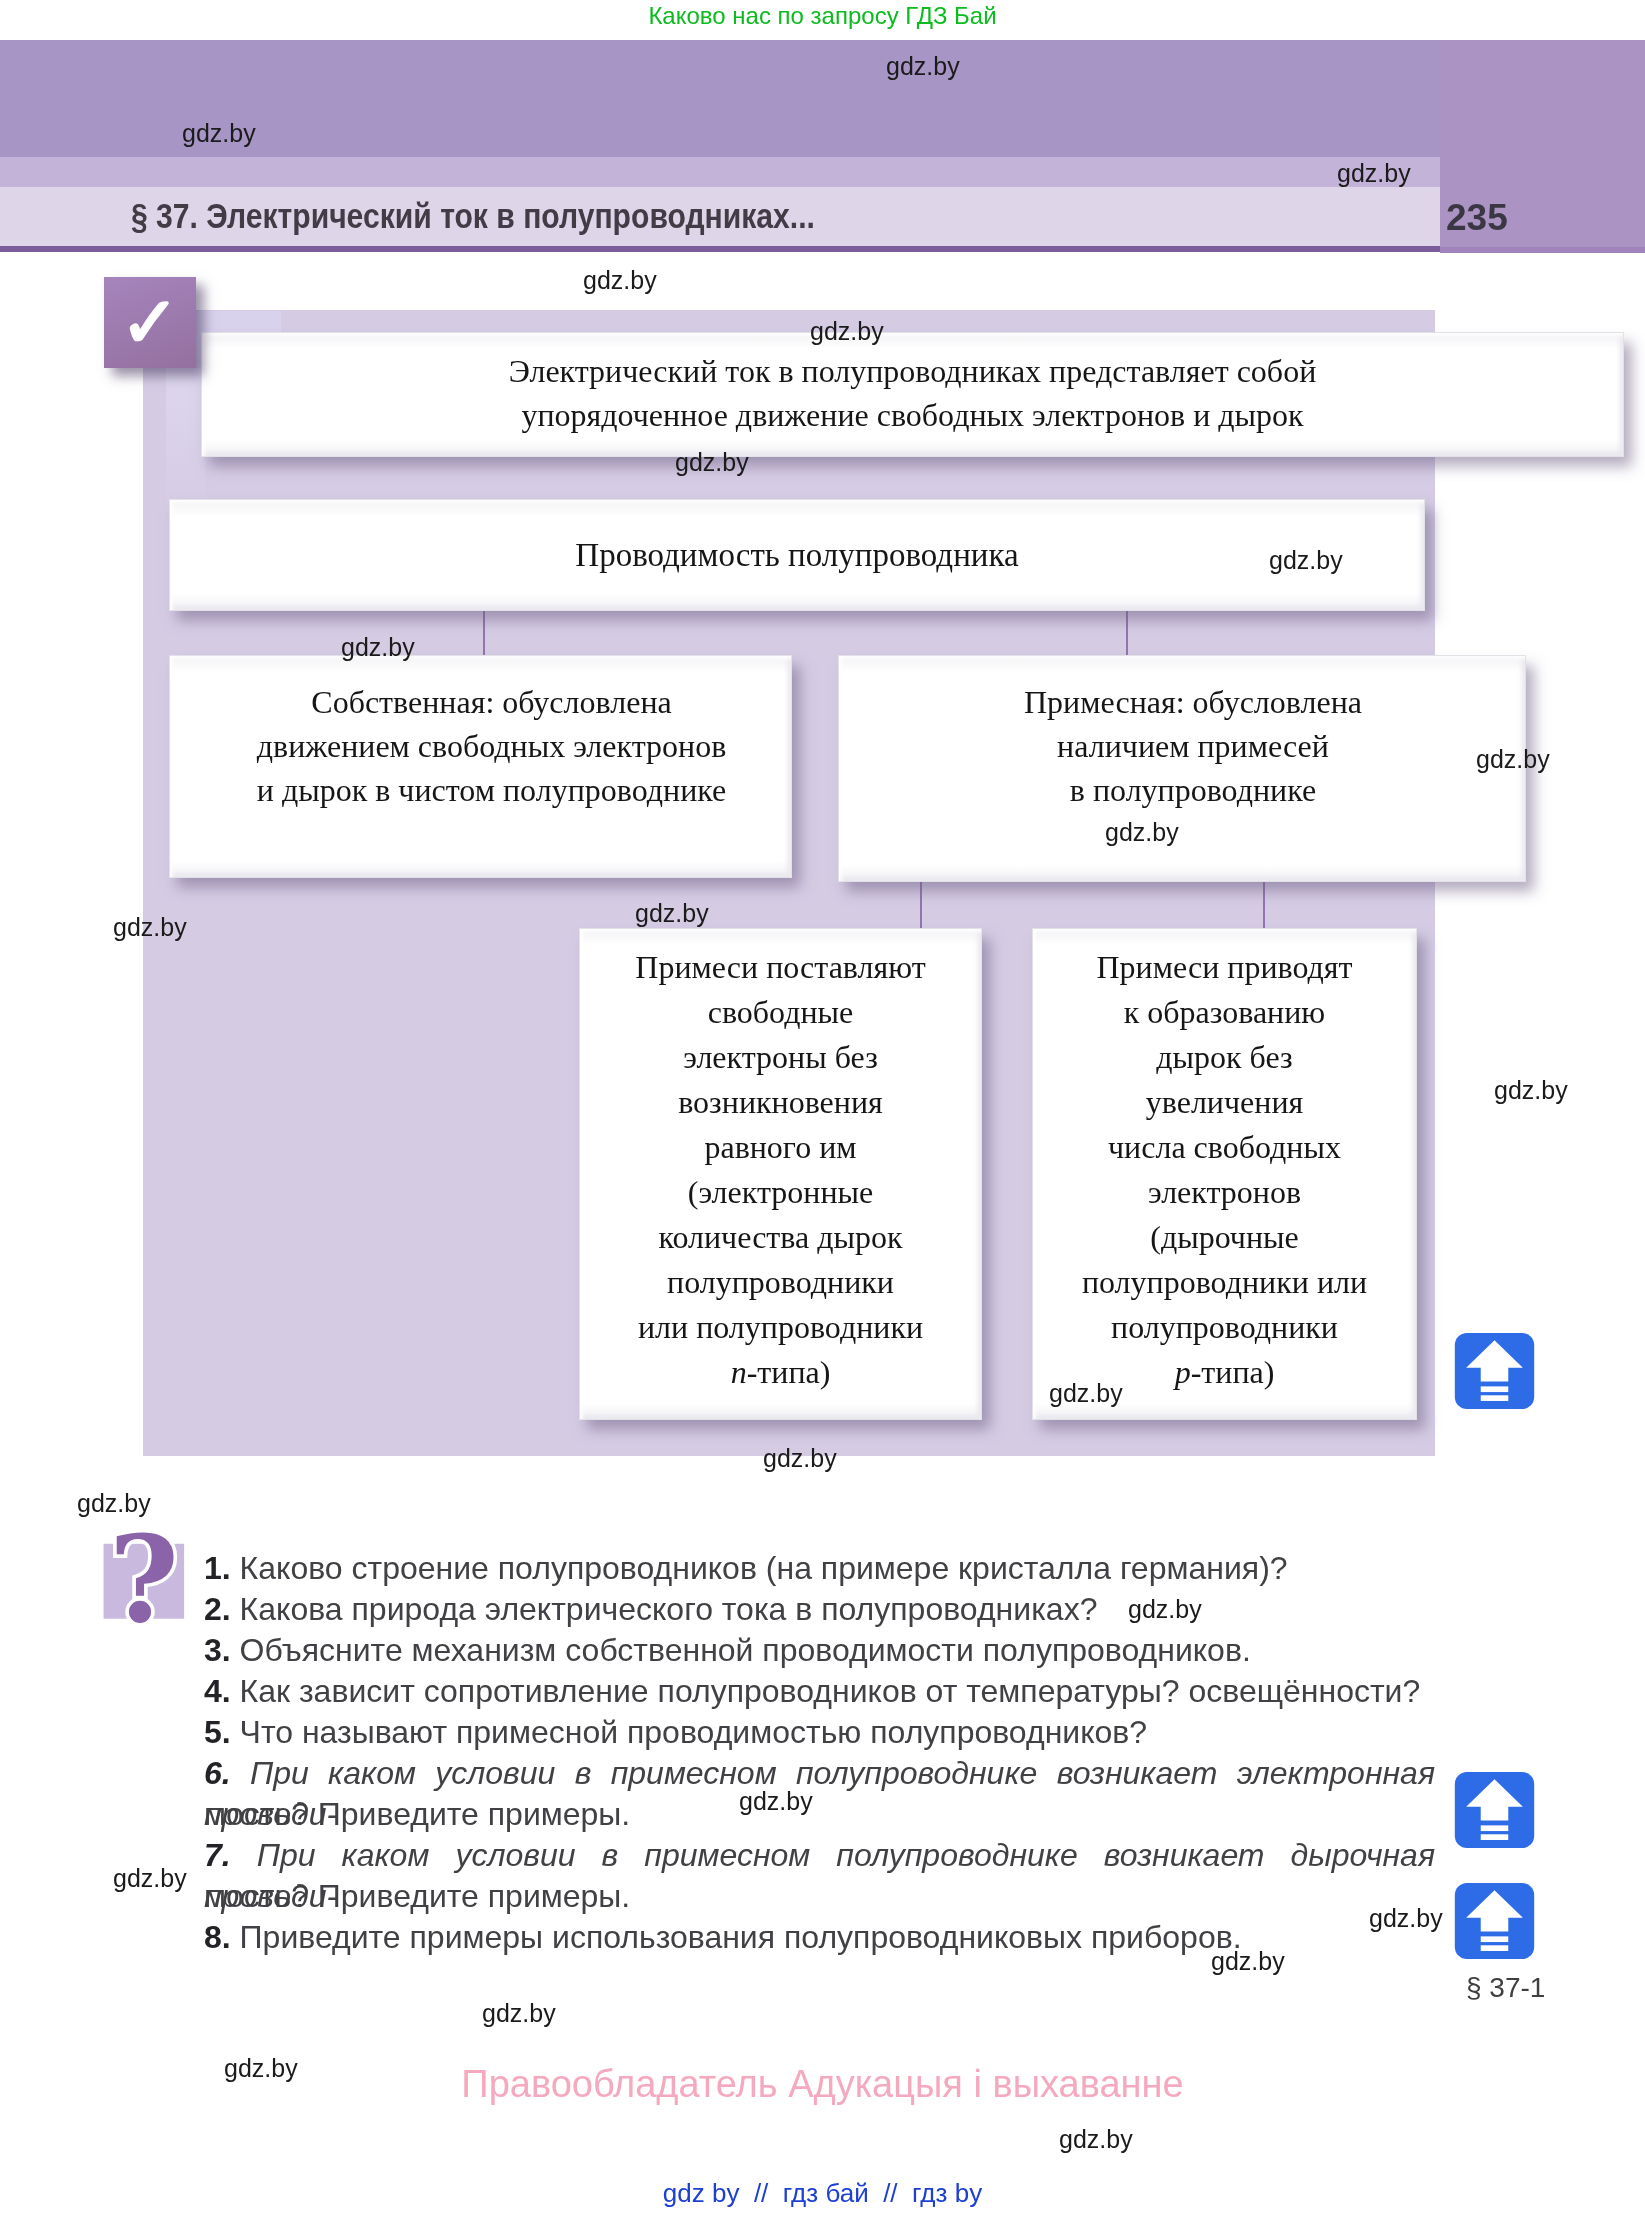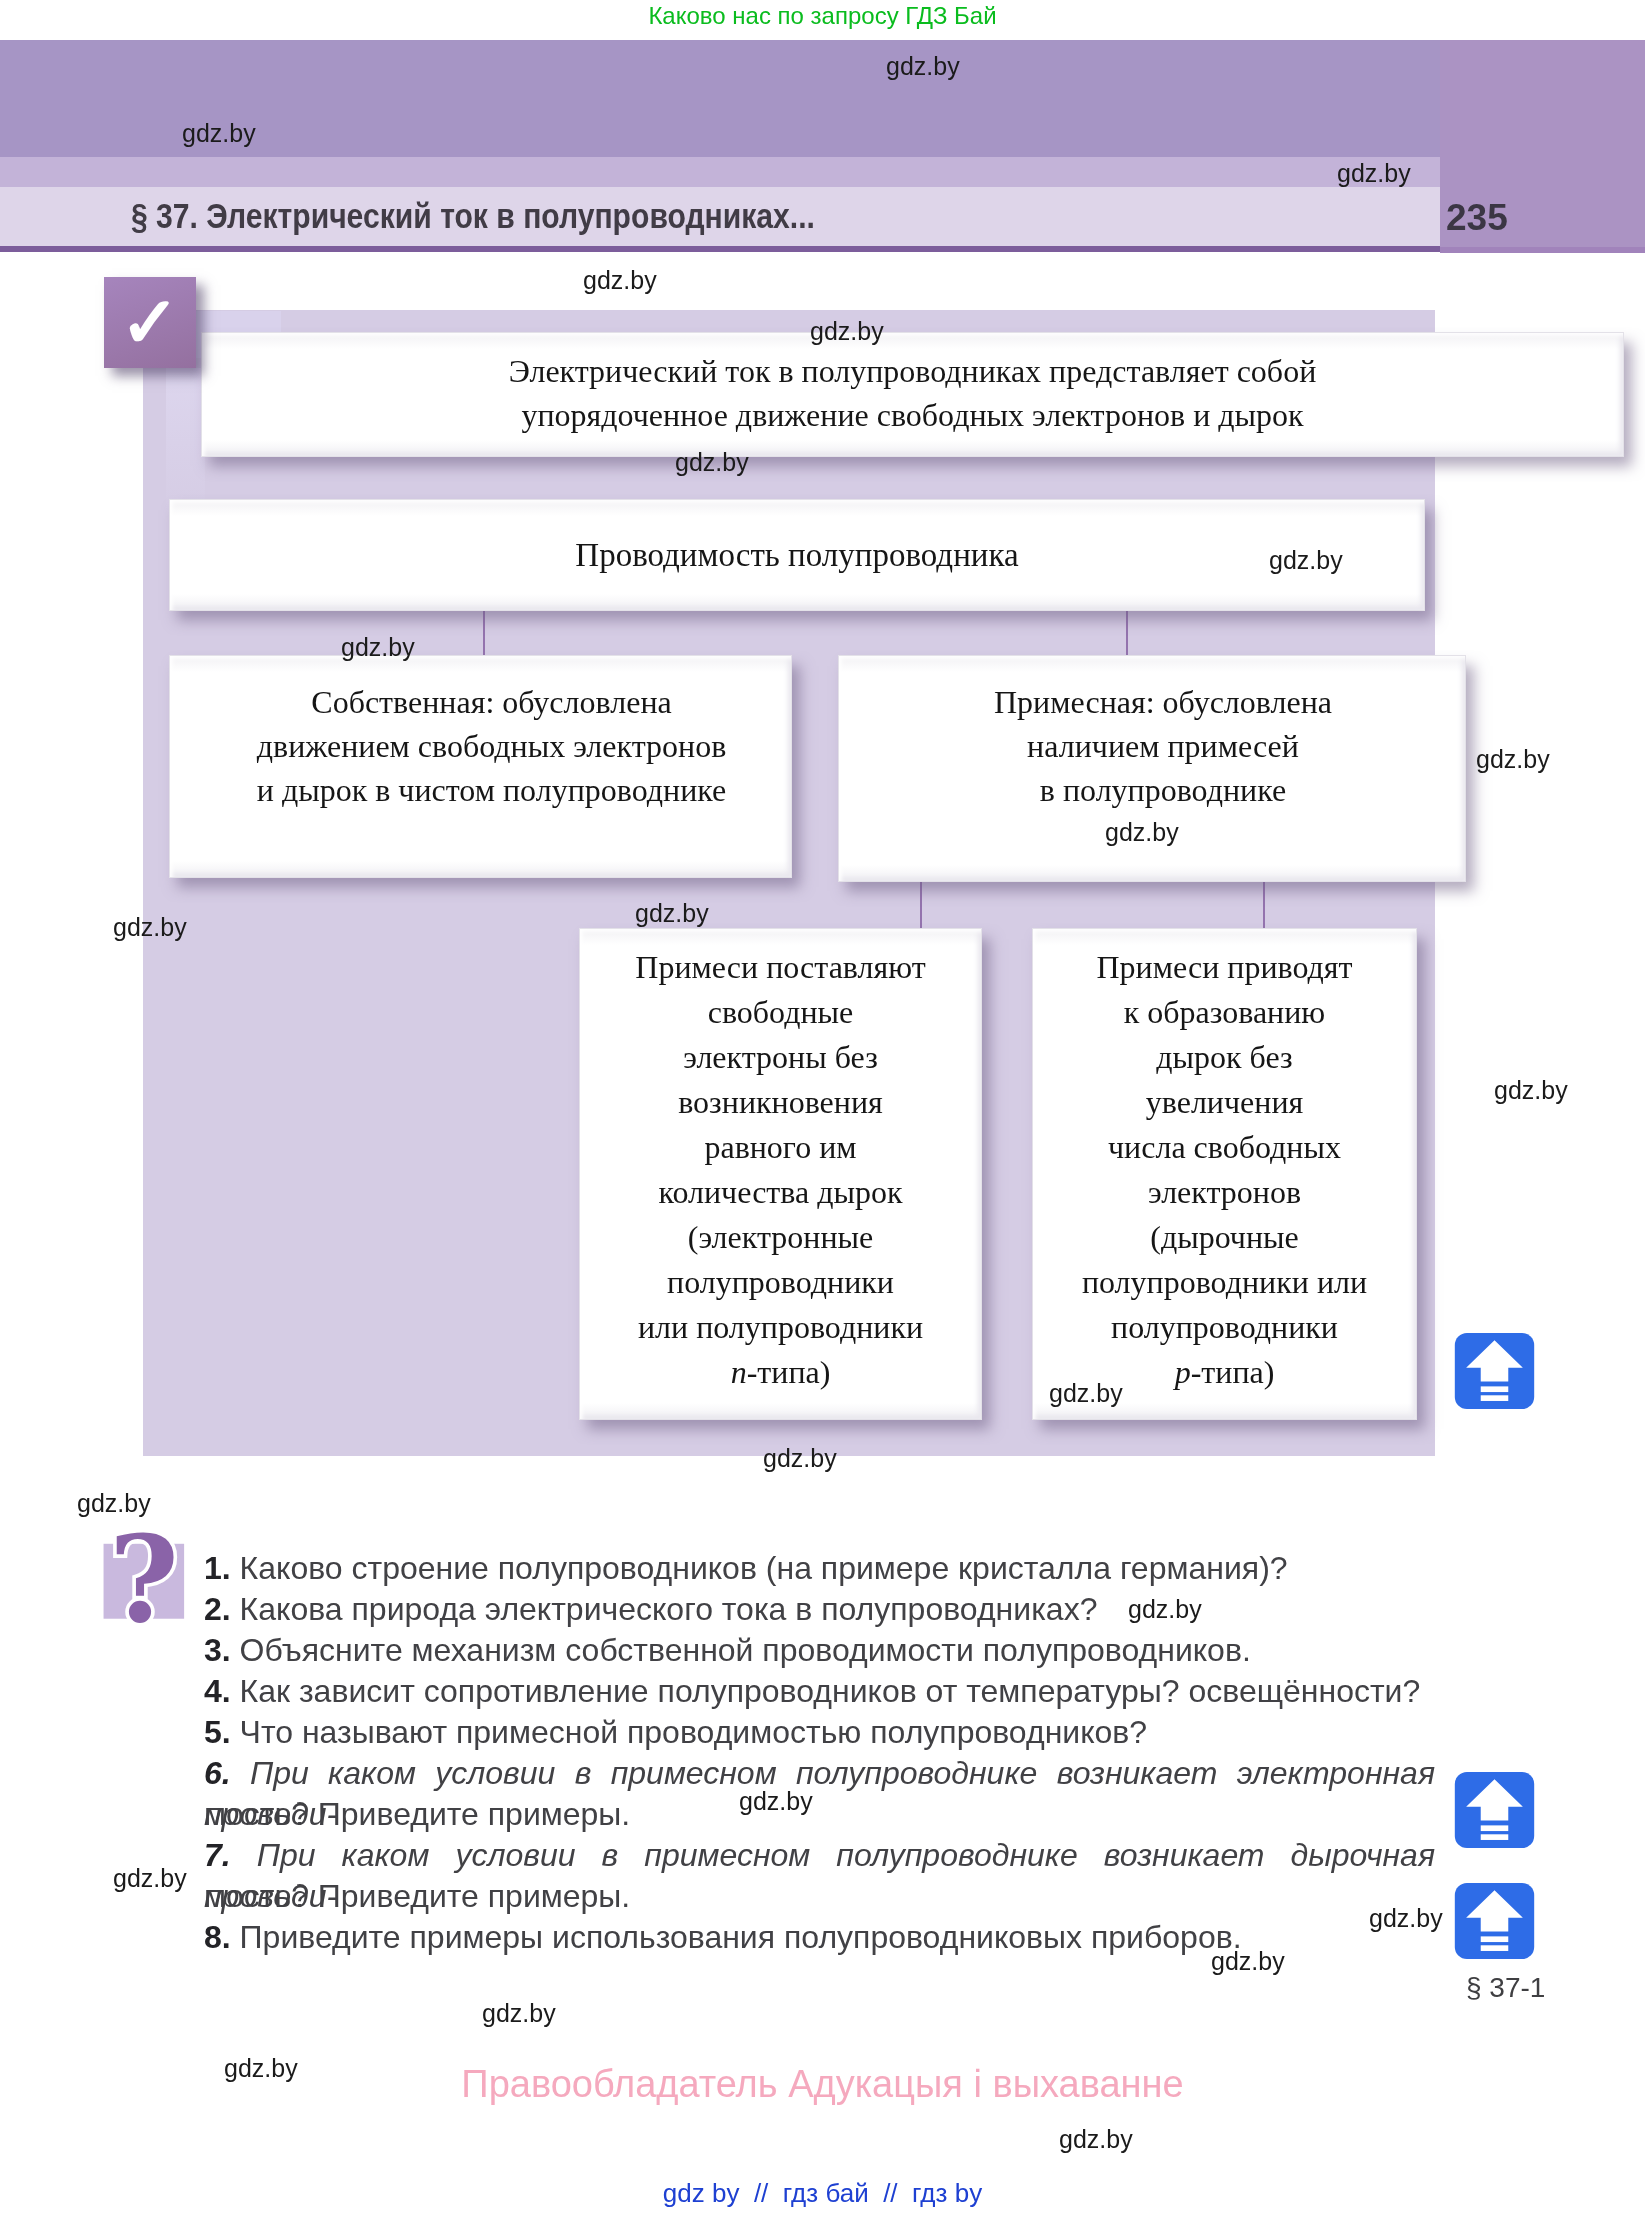--- a/index.html
+++ b/index.html
@@ -37,21 +37,21 @@
         background:linear-gradient(180deg,#f2f1f4 0,#ffffff 16px,#ffffff calc(100% - 16px),#f0eff3 100%);
         border:0.8px solid #e3e1e8;
         box-shadow:8px 9.7px 13px rgba(108,92,130,.5),
                    inset 2.4px 2.4px 4px #ffffff, inset -3.2px -3.2px 5.6px #e9e7ee;
         font-family:"Liberation Serif",serif;color:#161616;text-align:center;}
   .box-def{left:201px;top:332px;width:1423px;height:125px;padding-top:16px;box-sizing:border-box;}
   .box-def .b-line{font-size:32px;line-height:44px;}
   .box-cond{left:169px;top:499px;width:1254px;height:110px;display:flex;align-items:center;justify-content:center;}
   .box-cond .b-line{font-size:33px;}
   .box-intrinsic{left:169px;top:655px;width:623px;height:223px;padding-top:24px;box-sizing:border-box;}
-  .box-impurity{left:838px;top:655px;width:628px;height:227px;padding-top:24px;box-sizing:border-box;}
+  .box-impurity{left:838px;top:655px;width:688px;height:227px;padding-top:24px;box-sizing:border-box;}
   .box-intrinsic .b-line,.box-impurity .b-line{font-size:32px;line-height:44px;padding-left:22px;}
   .box-ntype{left:579px;top:928px;width:403px;height:492px;padding-top:16px;box-sizing:border-box;}
   .box-ptype{left:1032px;top:928px;width:385px;height:492px;padding-top:16px;box-sizing:border-box;}
   .box-ntype .b-line,.box-ptype .b-line{font-size:32px;line-height:45px;}
   .b-line i{font-style:italic;}
 
   .conn{position:absolute;width:2.4px;background:#9473ae;z-index:1;}
   .conn-1{left:483px;top:610px;height:47px;}
   .conn-2{left:1126px;top:610px;height:47px;}
   .conn-3{left:920px;top:881px;height:48px;}
@@ -135,22 +135,22 @@
       <div class="b-line">в полупроводнике</div>
     </div>
 
   <div class="wbox box-ntype">
 
   <div class="b-line">Примеси поставляют</div>
       <div class="b-line">свободные</div>
       <div class="b-line">электроны без</div>
       <div class="b-line">возникновения</div>
       <div class="b-line">равного им</div>
+      <div class="b-line">(электронные</div>
       <div class="b-line">количества дырок</div>
-      <div class="b-line">(электронные</div>
       <div class="b-line">полупроводники</div>
       <div class="b-line">или полупроводники</div>
       <div class="b-line"><i>n</i>-типа)</div>
     </div>
 
   <div class="wbox box-ptype">
 
   <div class="b-line">Примеси приводят</div>
       <div class="b-line">к образованию</div>
       <div class="b-line">дырок без</div>

